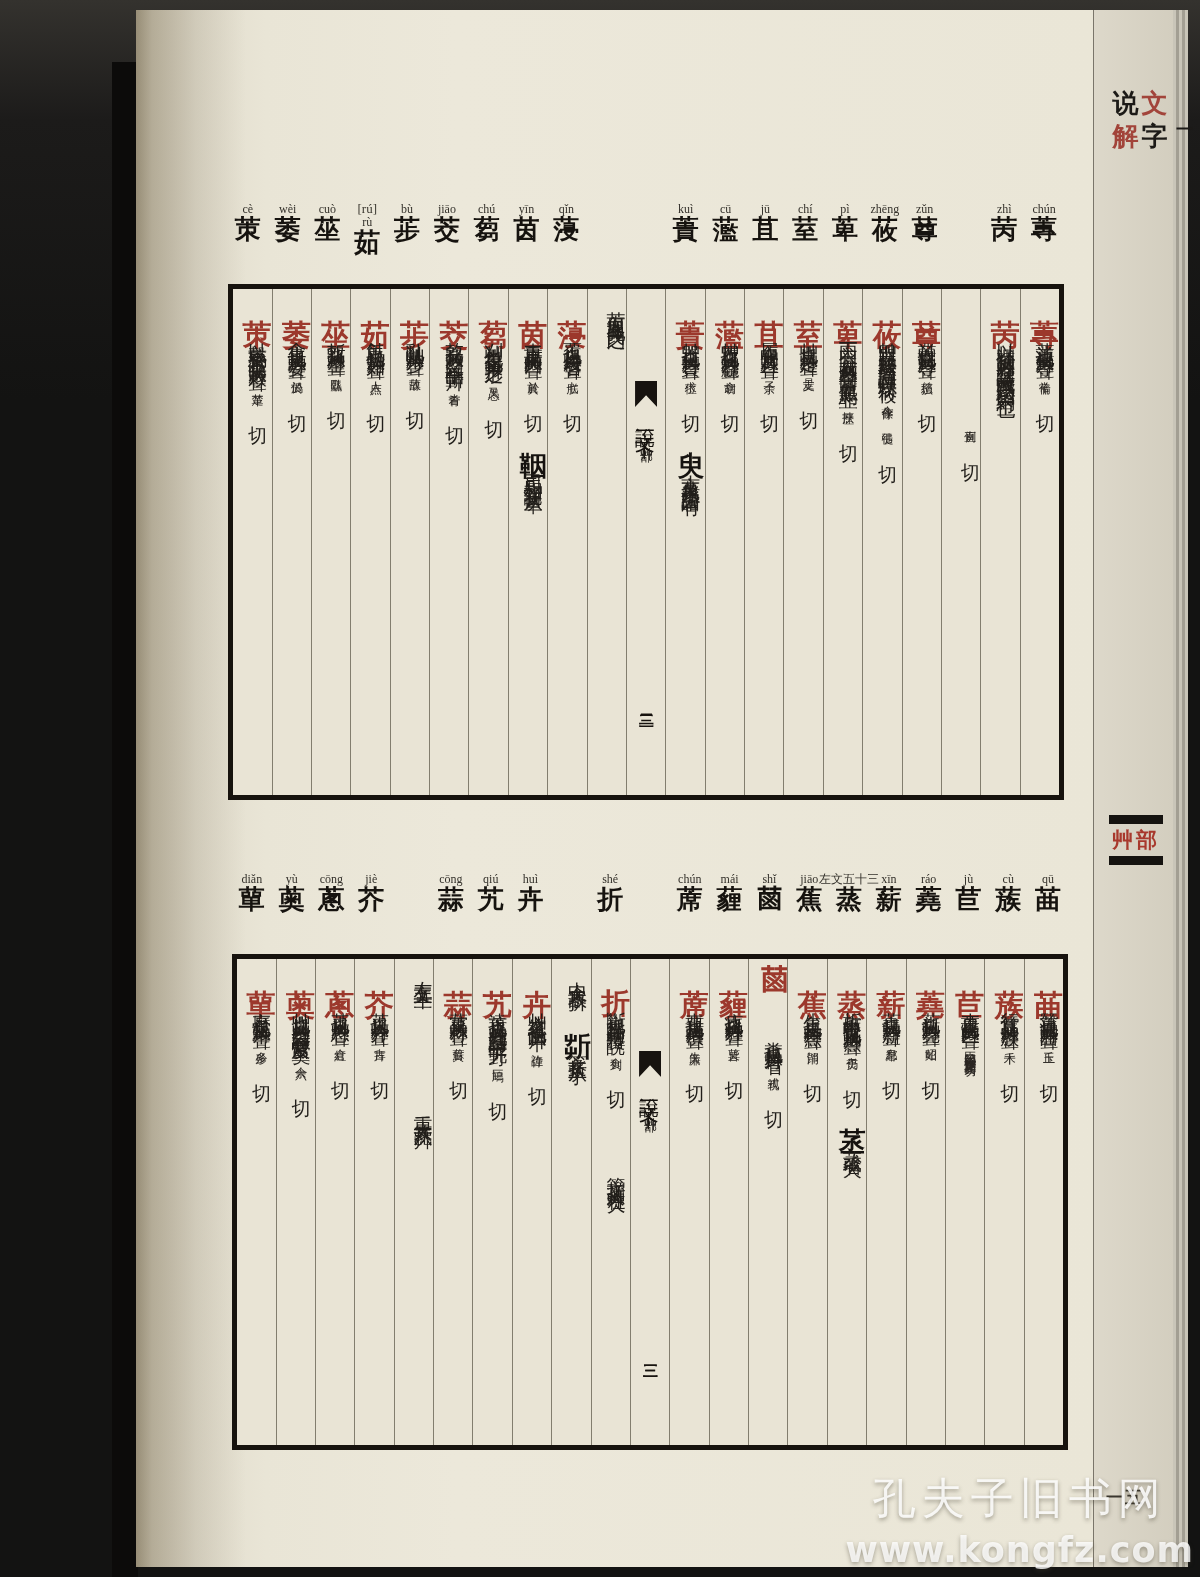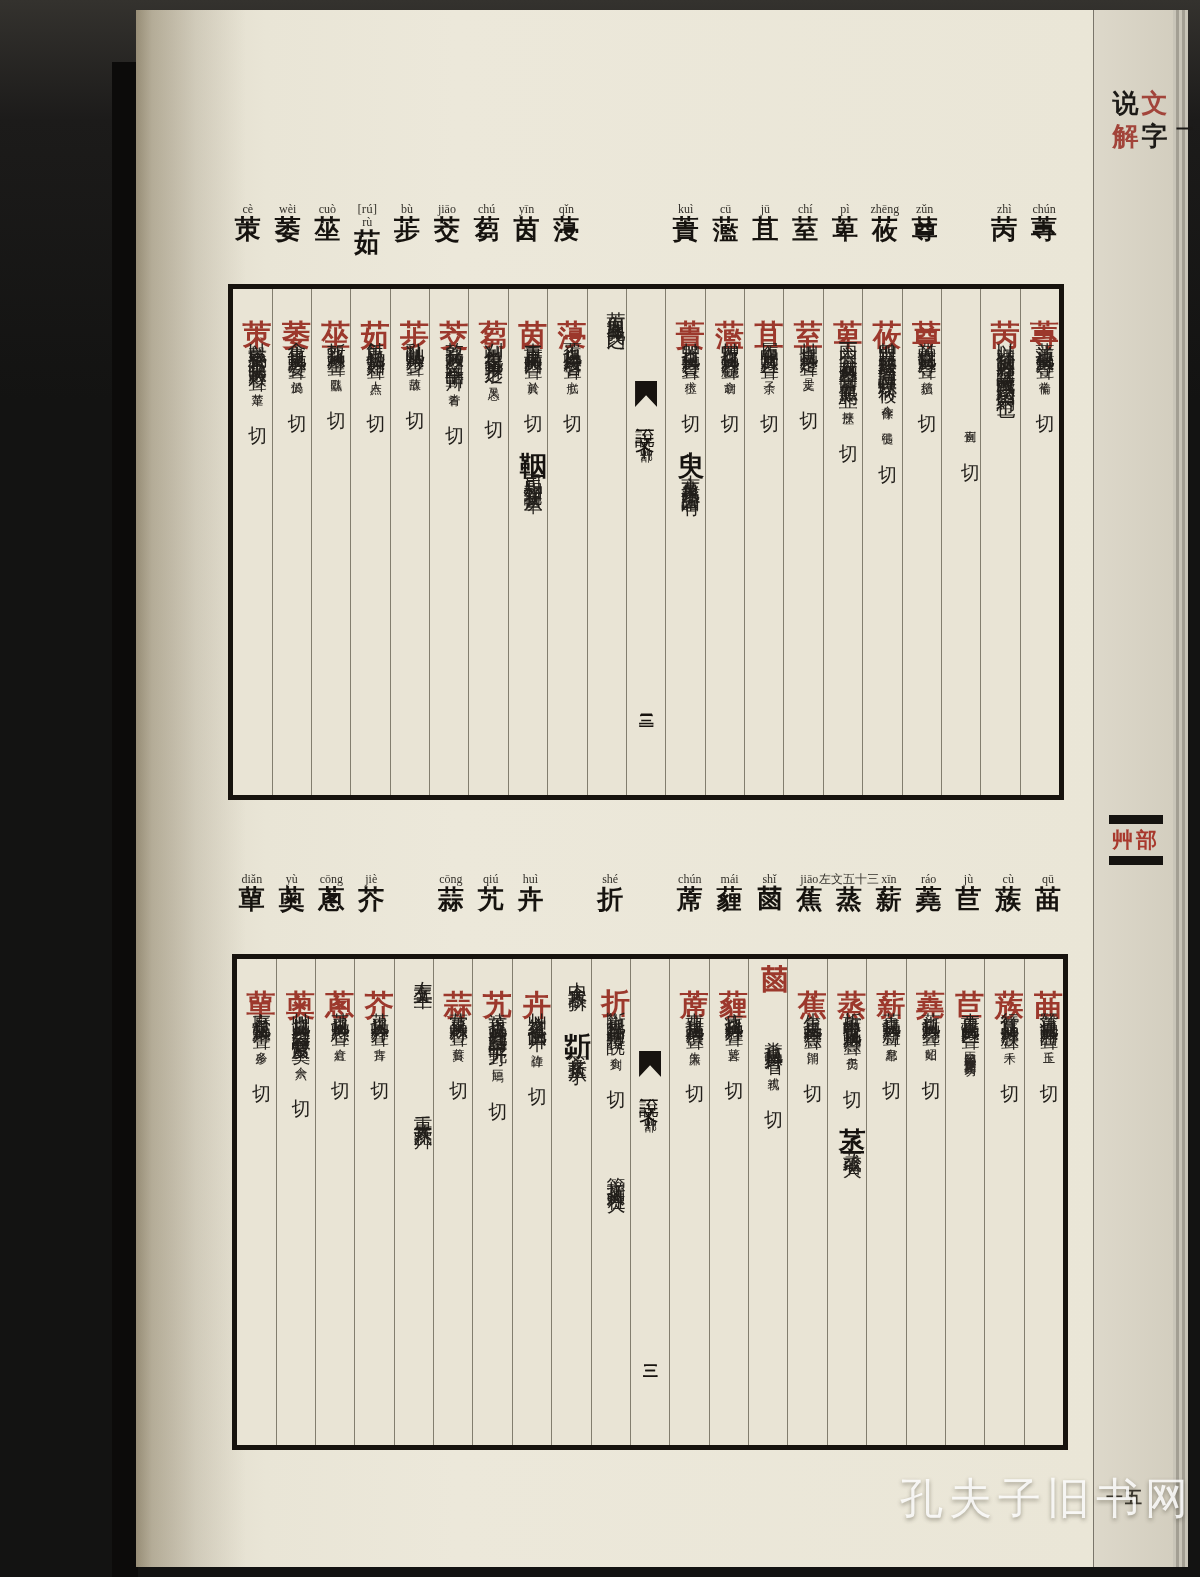--- a/index.html
+++ b/index.html
@@ -751,14 +751,15 @@
   <div class="volmark">一</div>
   <div class="tab">
     <div class="bar"></div>
     <div class="label">艸部</div>
     <div class="bar"></div>
   </div>
   <div class="footnum">一五</div>
 
   <div class="wm">
     <div class="l1">孔夫子旧书网</div>
+    <div class="l2">www.kongfz.com</div>
   </div>
 </div>
 
 </body></html>

